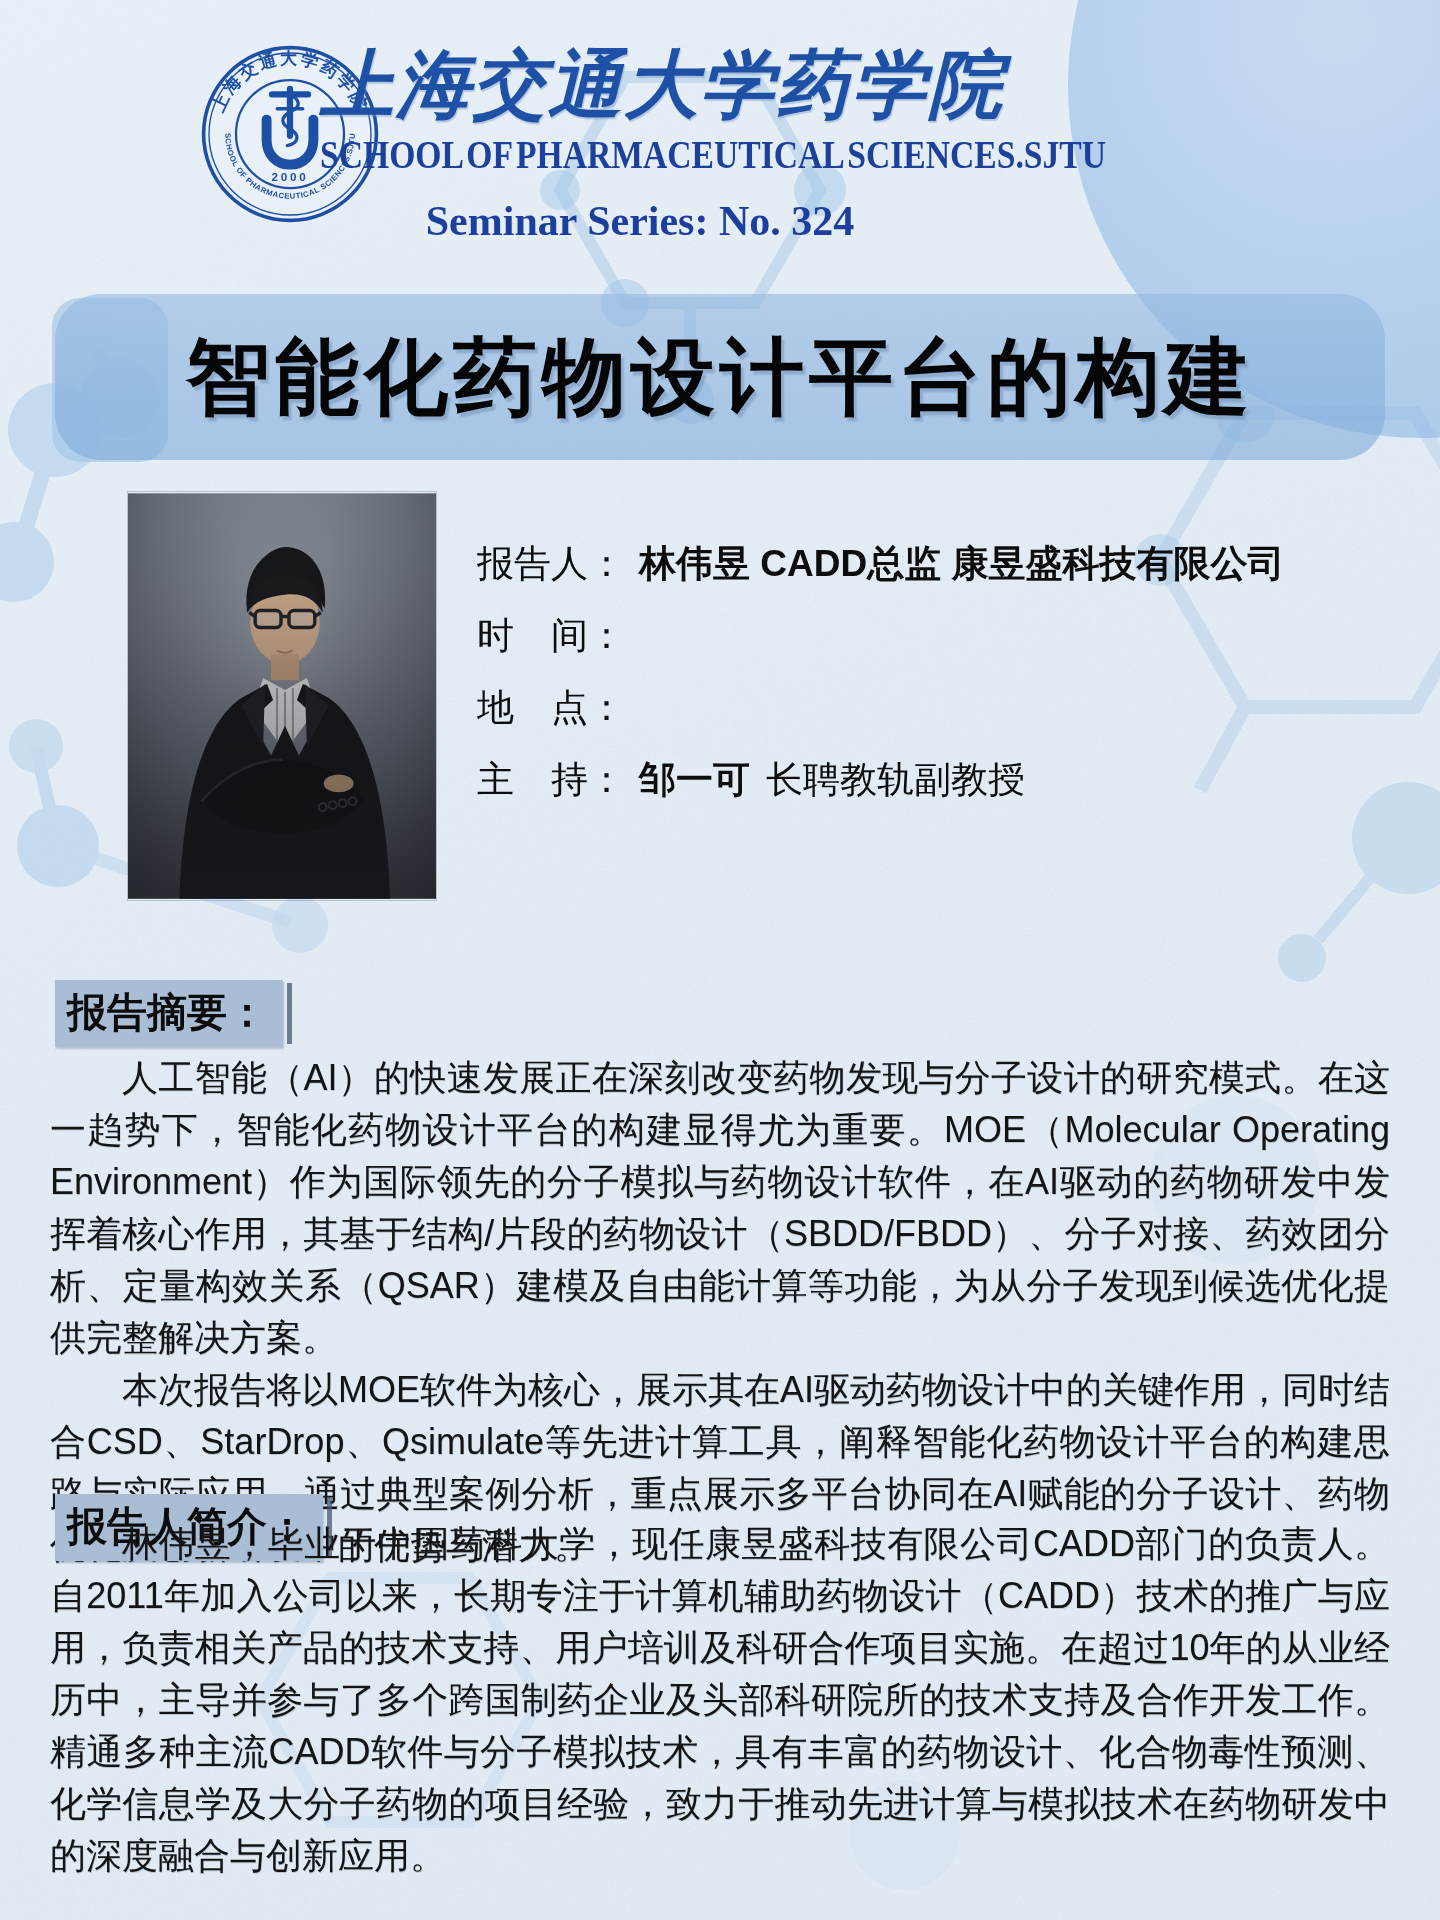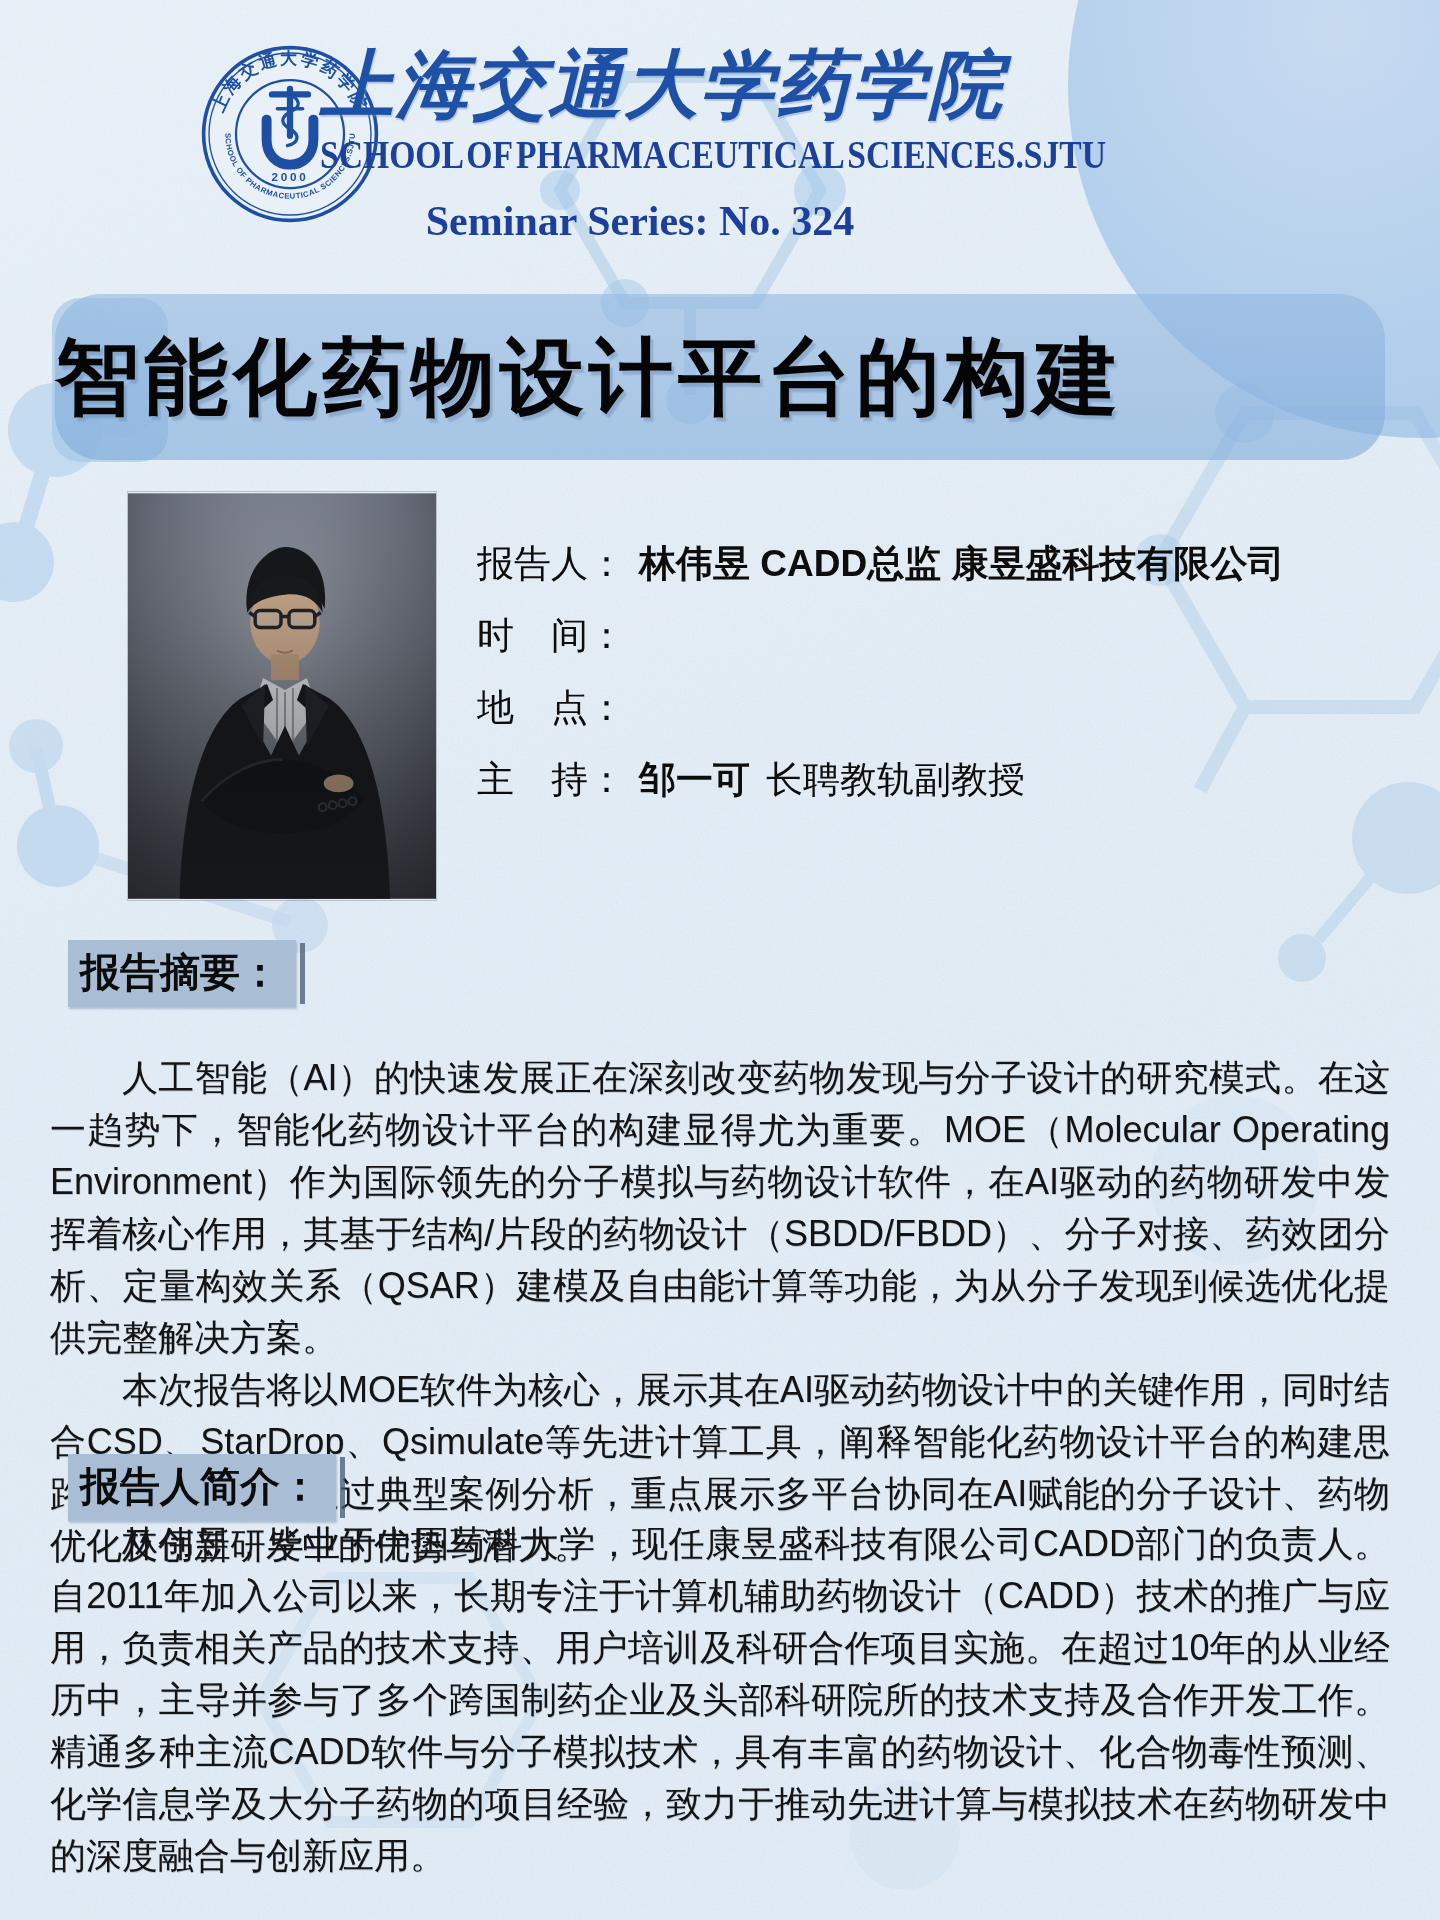--- a/index.html
+++ b/index.html
@@ -29,36 +29,36 @@
     font-size:41px;line-height:44px;letter-spacing:0px;word-spacing:-5px;white-space:nowrap;
     color:#1c419b;transform:scaleX(.82);transform-origin:left center;}
   .series{
     font-family:"Liberation Serif","DejaVu Serif",serif;font-weight:bold;
     font-size:42px;line-height:46px;margin-top:22px;text-align:center;width:640px;
     color:#1c3f9e;}
   
   .banner{position:absolute;left:55px;top:294px;width:1330px;height:166px;border-radius:46px;
     background:linear-gradient(180deg,rgba(148,185,226,.62),rgba(128,172,218,.62));
     z-index:4;}
-  .banner h1{margin:0;width:100%;text-align:left;line-height:166px;
+  .banner h1{margin:0;width:100%;text-align:center;line-height:166px;
     font-size:84px;font-weight:900;letter-spacing:5px;color:#050505;
     text-shadow:3px 4px 2px rgba(105,135,175,.45);}
   
   .photo{position:absolute;left:128px;top:492px;width:308px;height:408px;z-index:5;
     box-shadow:0 0 0 1px rgba(60,70,85,.25);}
   .photo svg{display:block;width:100%;height:100%;}
   
   .info{position:absolute;left:477px;top:528px;width:900px;z-index:5;}
   .irow{height:72px;display:flex;align-items:center;font-size:37px;color:#0d0d0d;white-space:nowrap;}
   .ilabel{font-weight:normal;margin-right:14px;}
   .ival{font-weight:normal;}
   .ival.b{font-weight:bold;}
   .ival.pad{margin-left:16px;}
   
-  .shead{position:absolute;left:68px;z-index:5;}
+  .shead{position:absolute;left:55px;z-index:5;margin-top:40px;}
   .shead .hbox{position:relative;display:inline-block;background:#a9bdd5;
     padding:5px 16px 7px 12px;font-size:40px;font-weight:bold;color:#0c0c0c;
     box-shadow:1px 2px 2px rgba(90,110,140,.35);}
   .shead .hbox::after{content:"";position:absolute;right:-9px;top:3px;bottom:3px;width:5px;
     background:#45586f;opacity:.75;}
   .shead-abstract{top:940px;}
   .shead-bio{top:1454px;}
   
   .bodytext{position:absolute;left:50px;width:1340px;z-index:5;color:#141414;}
   .bodytext p{margin:0;font-size:36px;line-height:52px;text-align:justify;text-indent:2em;

